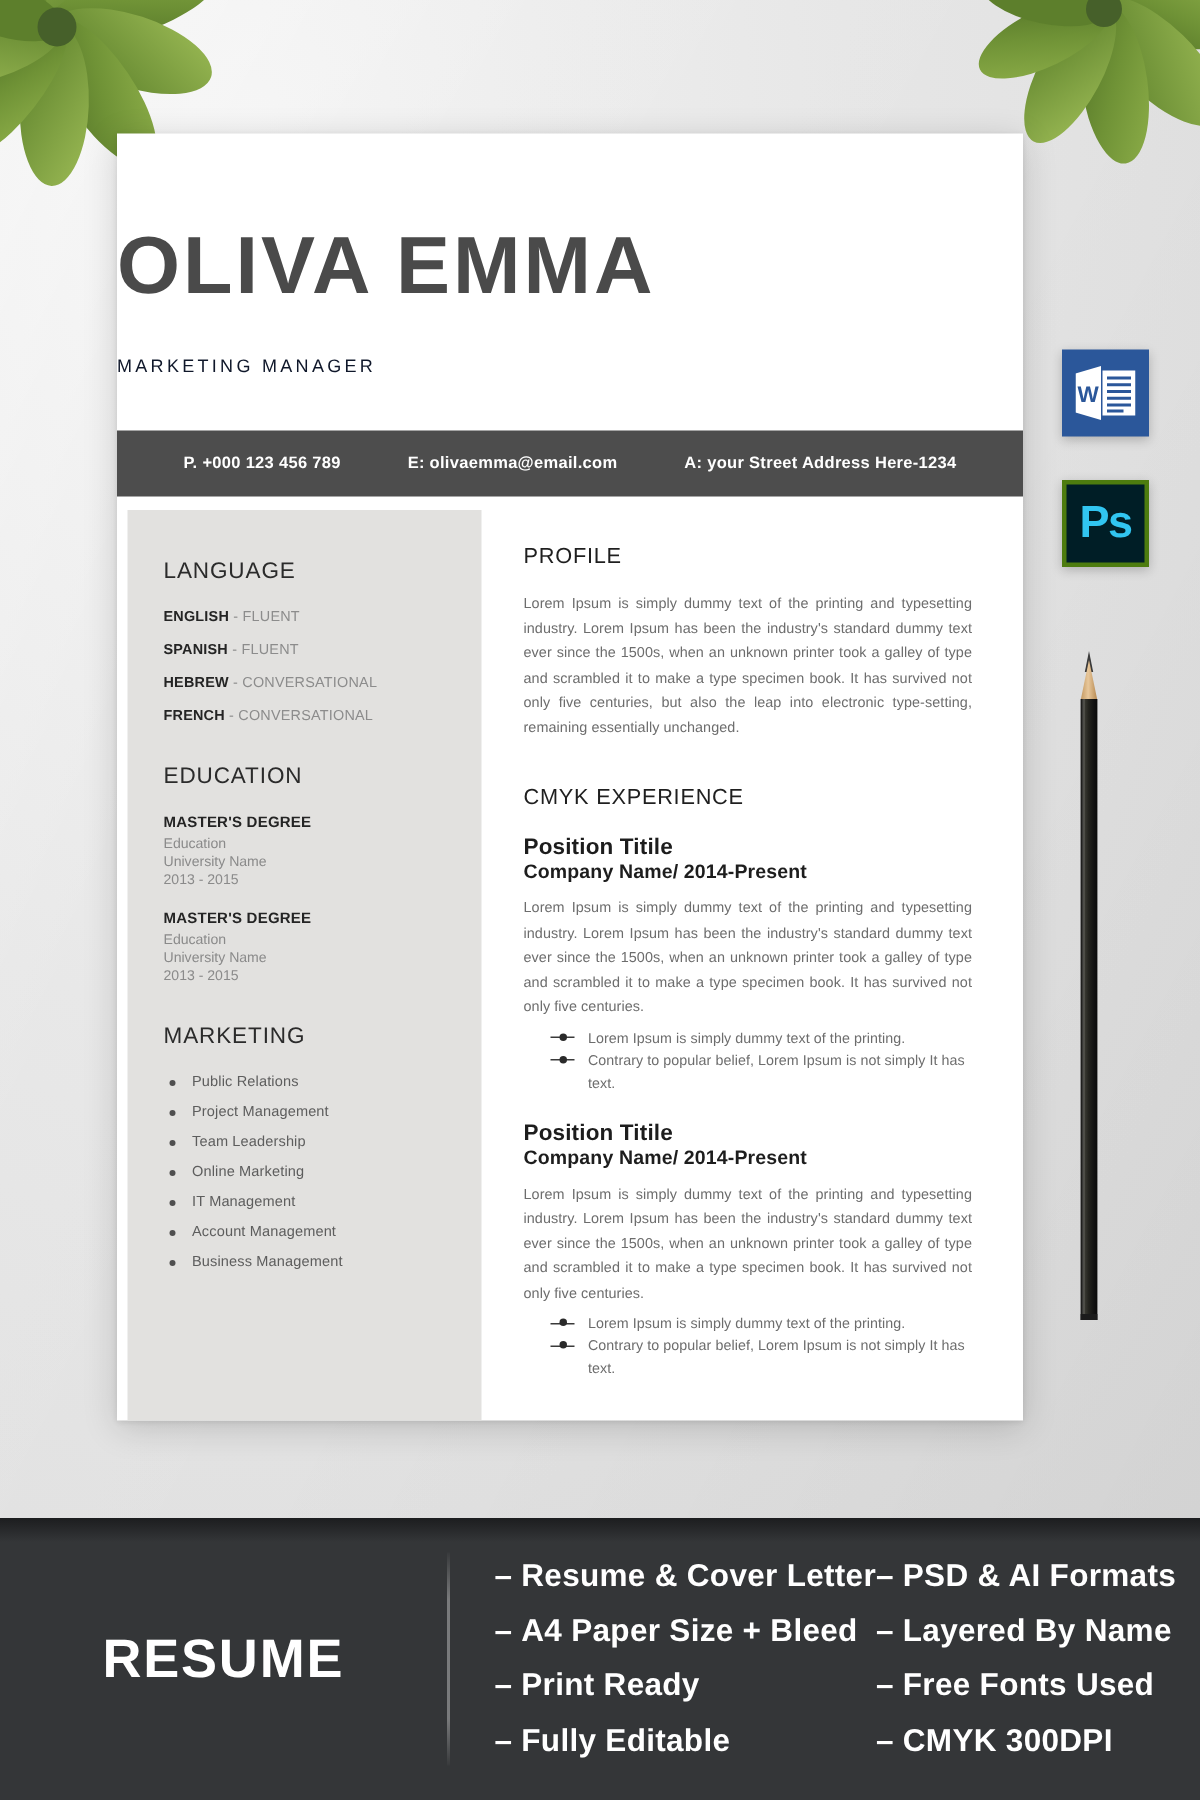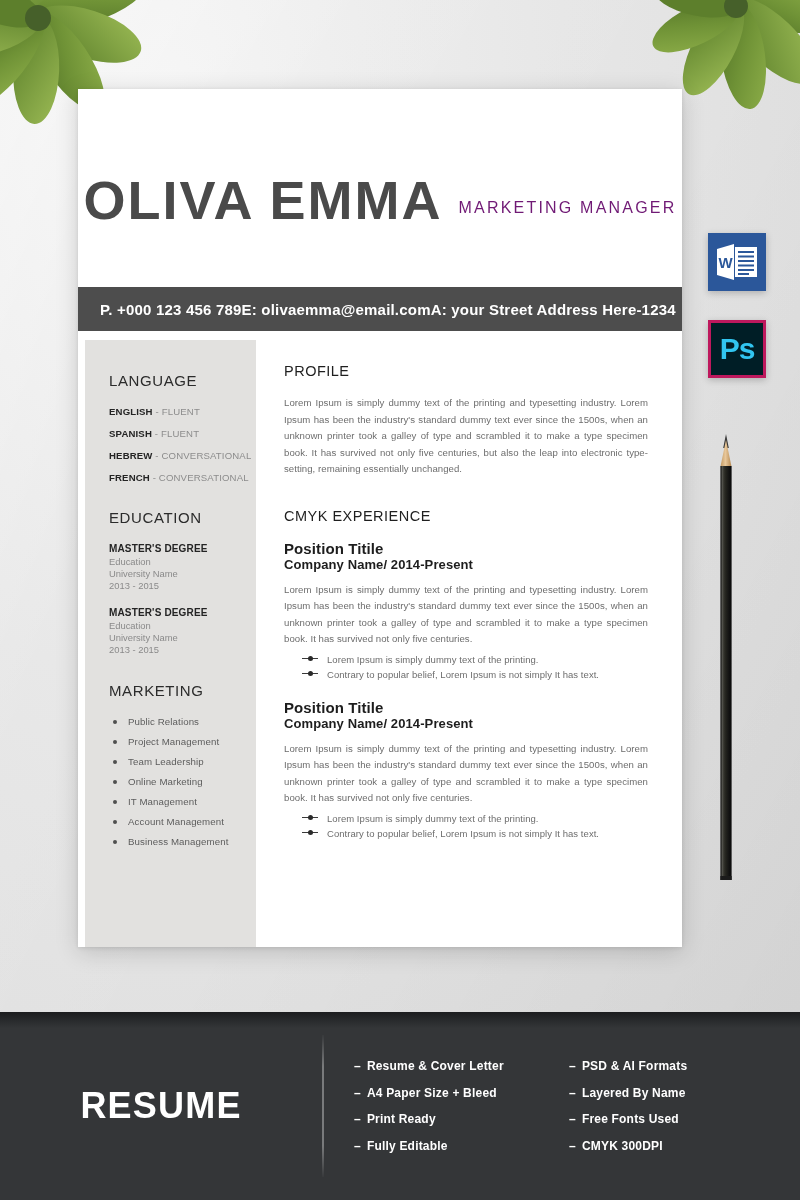--- a/index.html
+++ b/index.html
@@ -40,21 +40,21 @@
   
   .pencil { position: absolute; left: 716px; top: 432px; }
 
   
   .fmt-icon {
     position: absolute;
     width: 58px; height: 58px;
     box-shadow: 0 2px 7px rgba(0,0,0,0.22);
   }
   .fmt-word { left: 708px; top: 233px; background: #2B579A; }
-  .fmt-psd  { left: 708px; top: 320px; background: #001E26; border: 3px solid #be185d; }
+  .fmt-psd  { left: 708px; top: 320px; background: #001E26; border: 3px solid #4d7c0f; }
 
   .word-glyph {
     position: absolute; left: 9px; top: 11px;
     width: 40px; height: 36px;
   }
   .psd-glyph {
     position: absolute; left: 0; top: 0; right: 0; bottom: 0;
     display: flex; align-items: center; justify-content: center;
     color: #31C5F0;
     font-family: "Liberation Sans", sans-serif;
@@ -67,65 +67,65 @@
   .page {
     position: absolute;
     left: 78px; top: 89px;
     width: 604px; height: 858px;
     background: #ffffff;
     box-shadow: 0 5px 22px rgba(0,0,0,0.16), 0 1px 4px rgba(0,0,0,0.10);
   }
 
   .page-header {
     height: 198px;
-    display: flex; flex-direction: row;
-    align-items: center; justify-content: center;
+    display: flex; flex-direction: column;
+    justify-content: center;
     padding-top: 24px;
     gap: 16px;
   }
   .name {
     font-size: 54px;
     font-weight: bold;
     color: #4a4a4a;
     letter-spacing: 2px;
     line-height: 1.05;
   }
   .job-title {
     margin-top: 16px;
-    font-size: 16px;
-    color: #701a75;
+    font-size: 12px;
+    color: #0f172a;
     letter-spacing: 2.2px;
     font-weight: normal;
   }
 
   .contact-bar {
     height: 44px;
     background: #4d4d4d;
     display: flex;
     align-items: center;
     justify-content: space-around;
     padding: 0 22px;
   }
   .contact-item {
     color: #ffffff;
-    font-size: 15px;
+    font-size: 11px;
     font-weight: bold;
     letter-spacing: 0.2px;
     white-space: nowrap;
   }
 
   .page-body {
     display: flex;
     height: 616px;
     padding-top: 0;
   }
 
   
   .sidebar {
-    width: 171px;
+    width: 236px;
     margin-left: 7px;
     margin-top: 9px;
     background: #e2e1df;
     padding: 32px 0 0 24px;
   }
   .side-section { margin-bottom: 26px; }
   .side-heading {
     font-size: 15px;
     color: #2b2b2b;
     letter-spacing: 0.6px;
@@ -273,21 +273,21 @@
   }
   .features {
     flex: 1;
     display: flex;
     padding-left: 30px;
     padding-right: 16px;
   }
   .feature-col { flex: 1; }
   .feature-item {
     color: #ffffff;
-    font-size: 12px;
+    font-size: 21px;
     font-weight: bold;
     letter-spacing: 0.2px;
     margin-bottom: 12.5px;
     white-space: nowrap;
   }
   .feature-item:last-child { margin-bottom: 0; }
   .feature-dash { margin-right: 6px; }
 </style>
 </head>
 <body>

